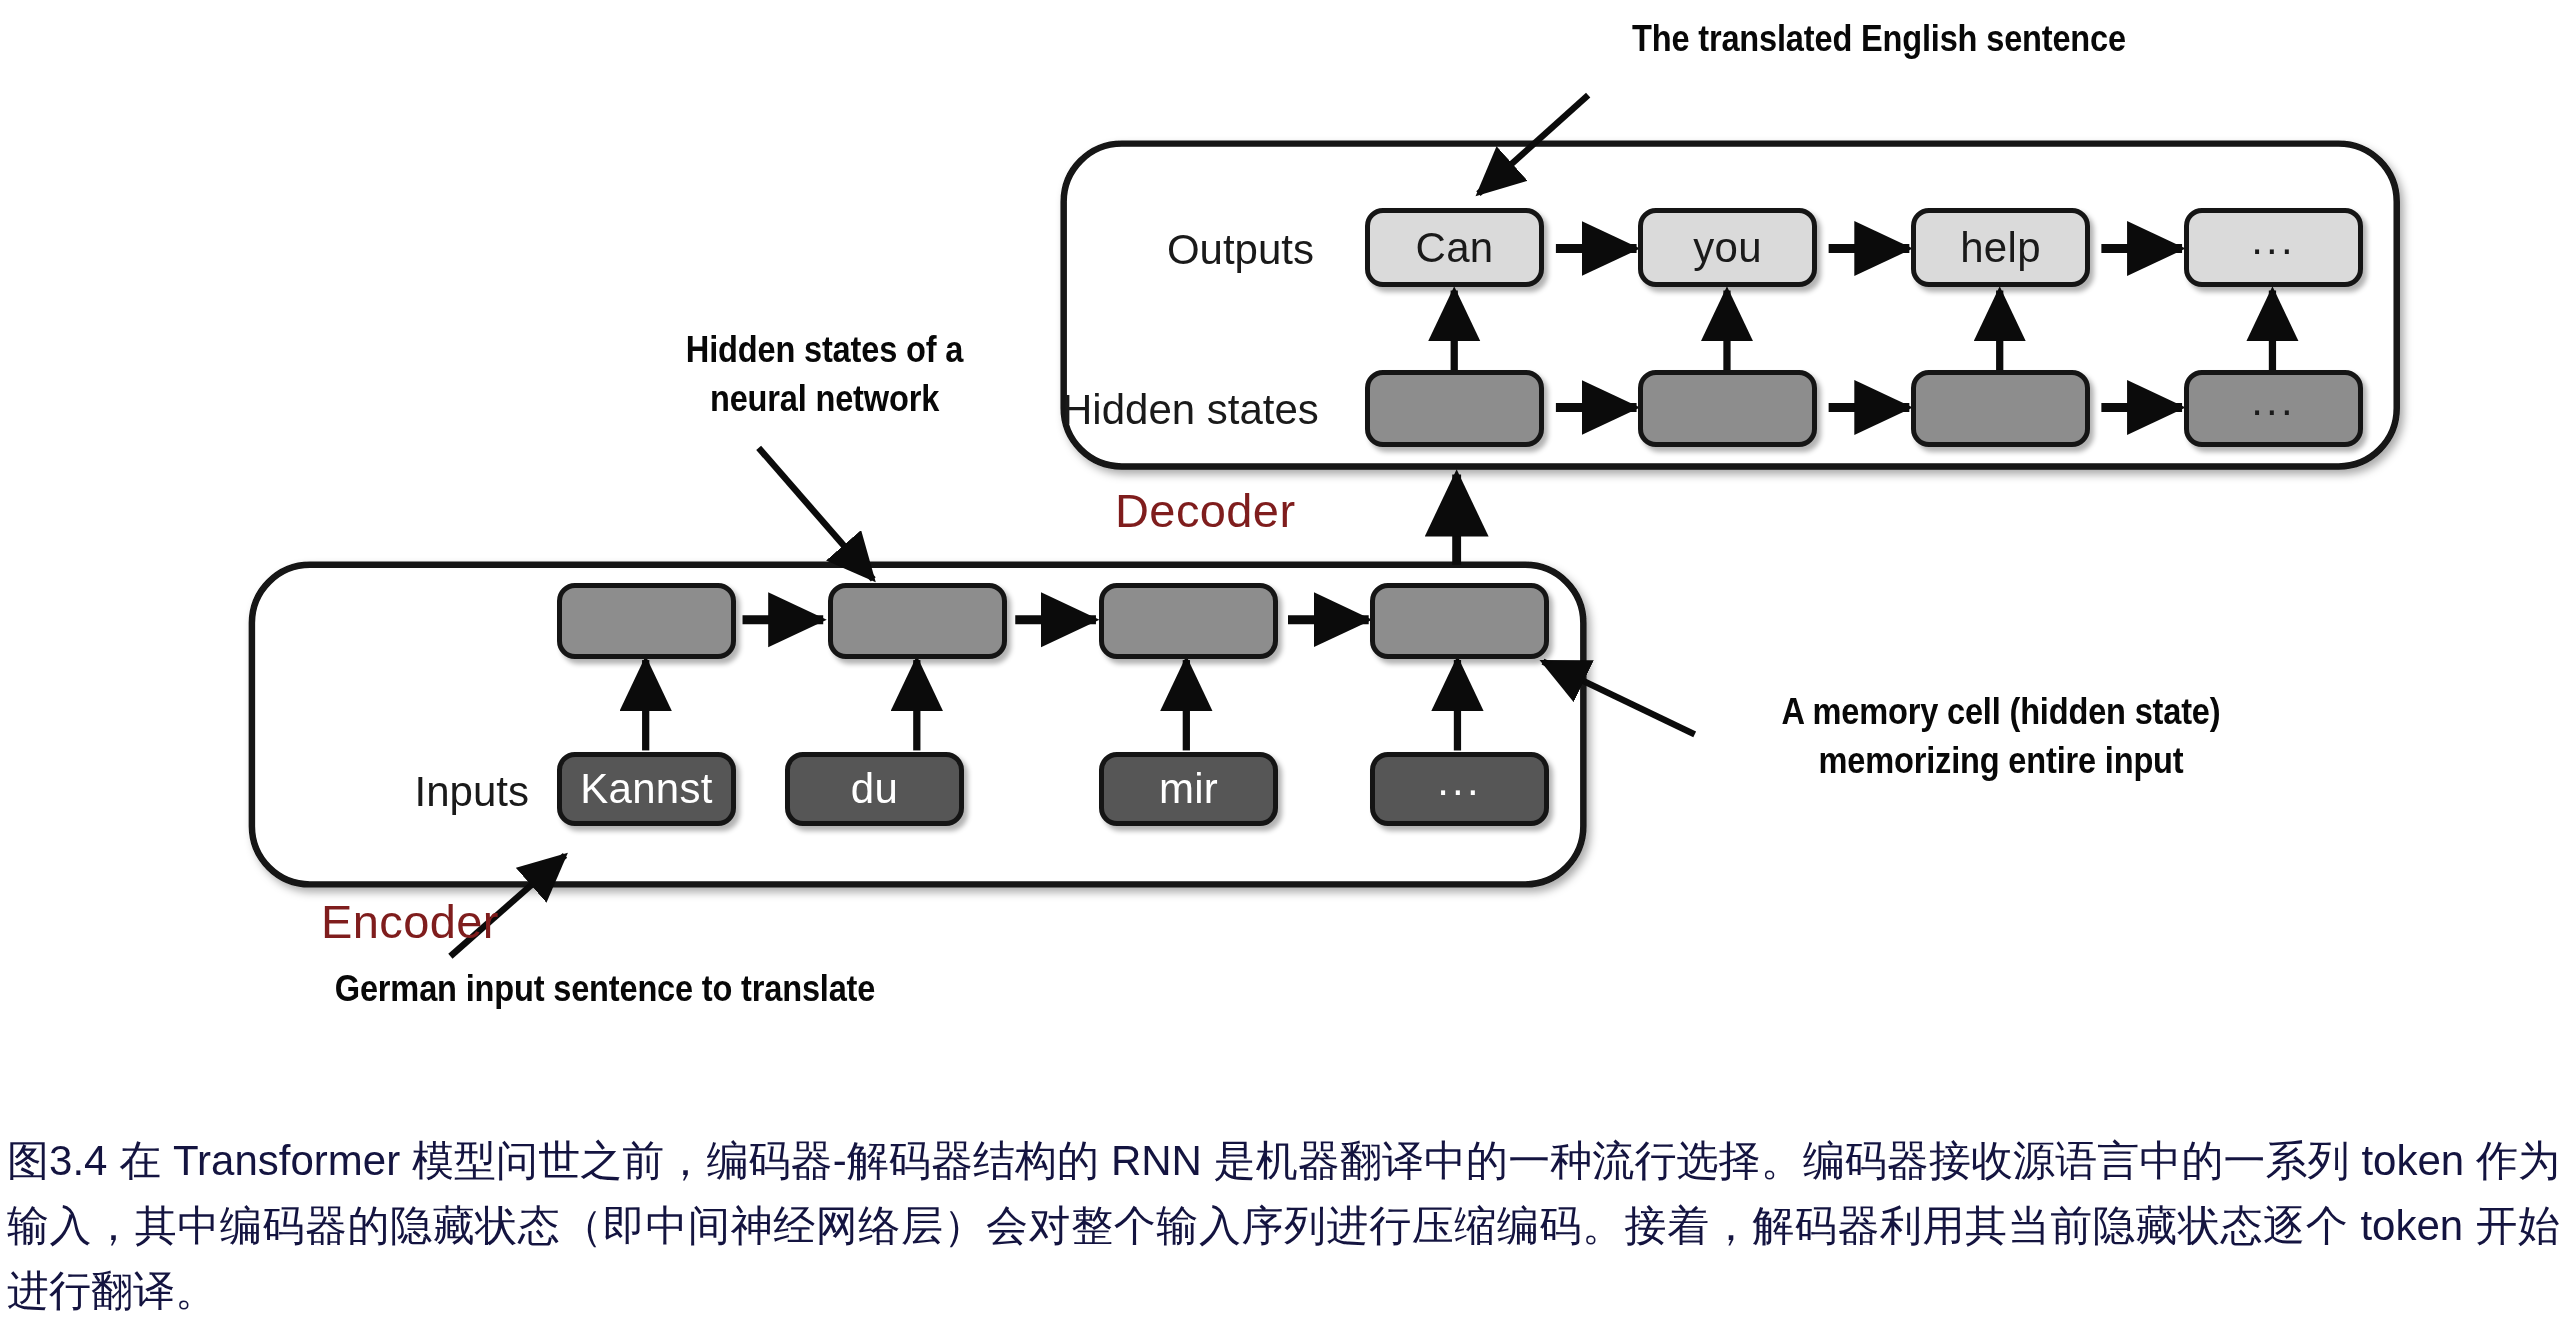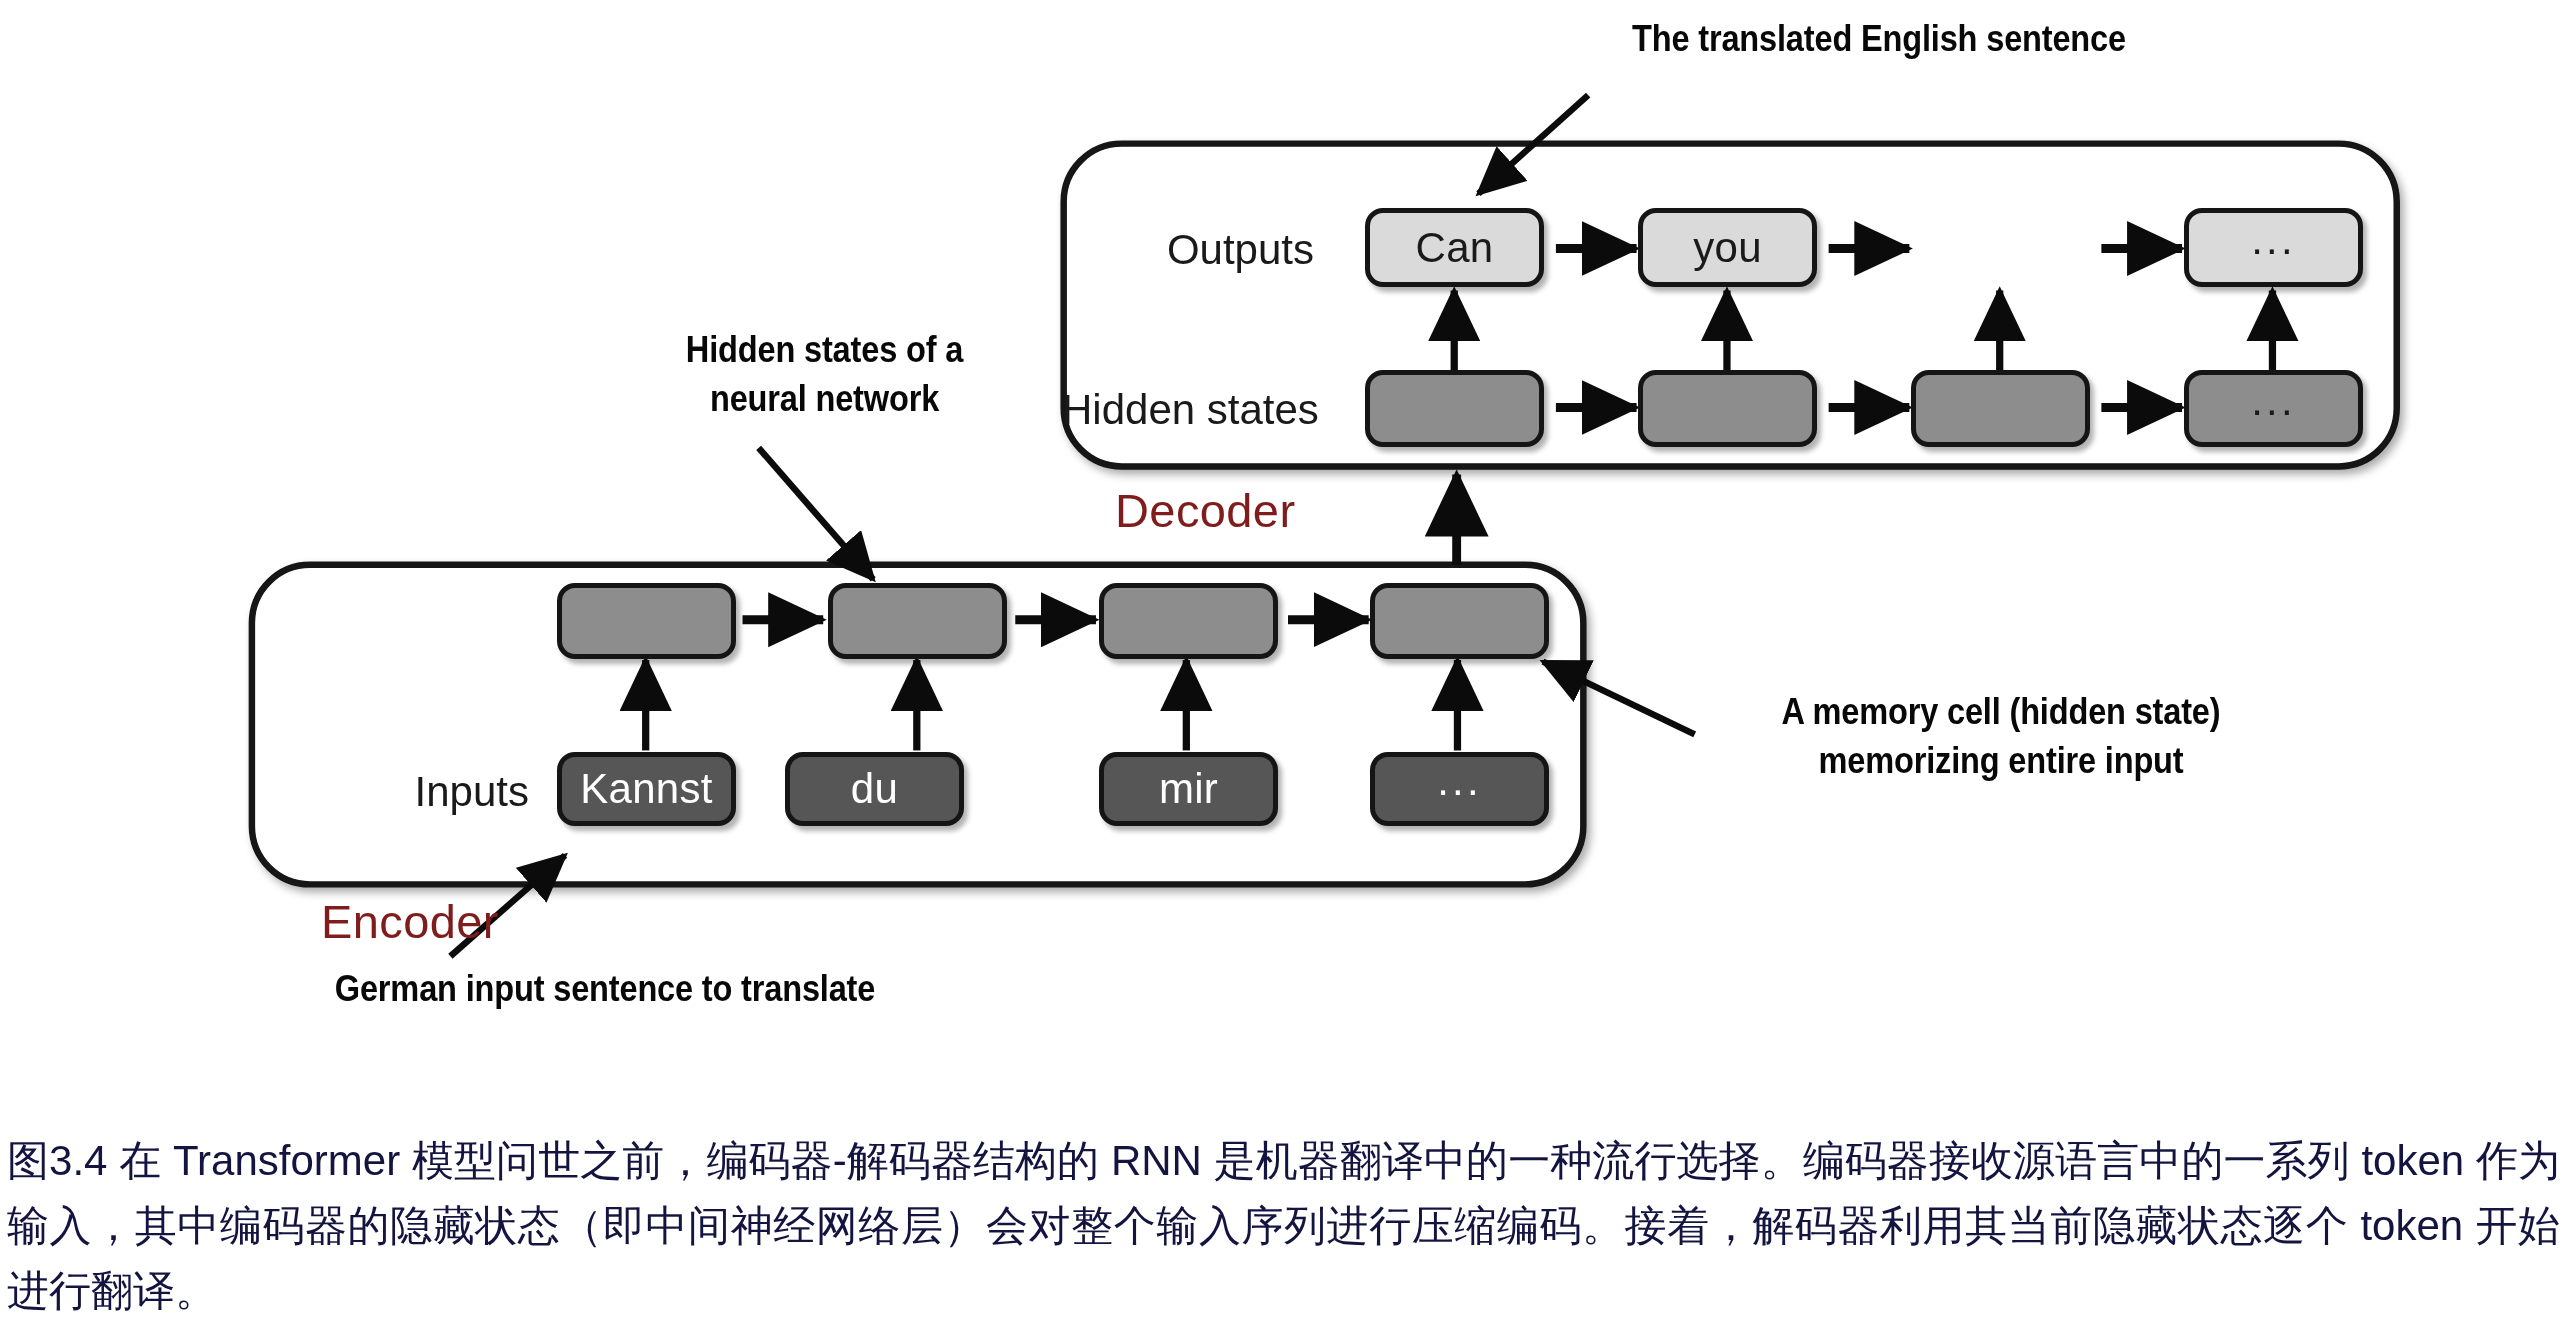--- a/index.html
+++ b/index.html
@@ -185,20 +185,23 @@
   <div class="group-title" id="encoder-title">Encoder</div>
 
   <div class="row-label" style="left:1112px; top:226px; width:202px;text-align:right;">Outputs</div>
 
   <div class="cell output" style="left:1638px; top:208px; width:179px; height:79px;">
     <span>you</span>
   </div>
   <div class="cell output" style="left:1365px; top:208px; width:179px; height:79px;">
     <span>Can</span>
   </div>
+  <div class="cell output" style="left:1911px; top:208px; width:179px; height:79px;">
+    <span>help</span>
+  </div>
   <div class="cell output" style="left:2184px; top:208px; width:179px; height:79px;">
     <span class="ell">...</span>
   </div>
 
   <div class="row-label" style="left:1062px; top:386px; width:252px;">Hidden states</div>
 
   <div class="cell hidden-state" style="left:1365px; top:370px; width:179px; height:77px;">
     <span></span>
   </div>
   <div class="cell hidden-state" style="left:1638px; top:370px; width:179px; height:77px;">

